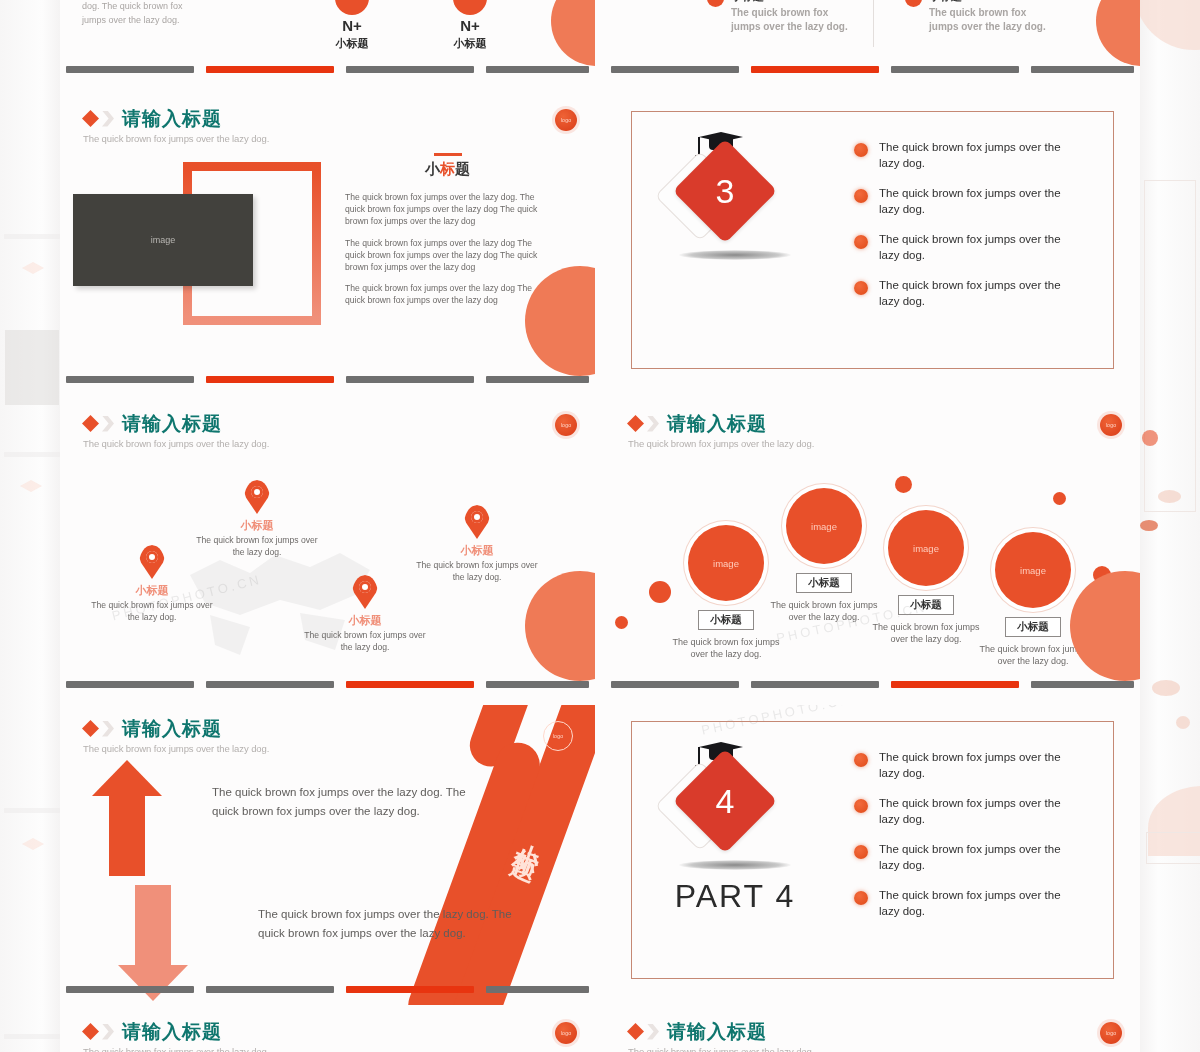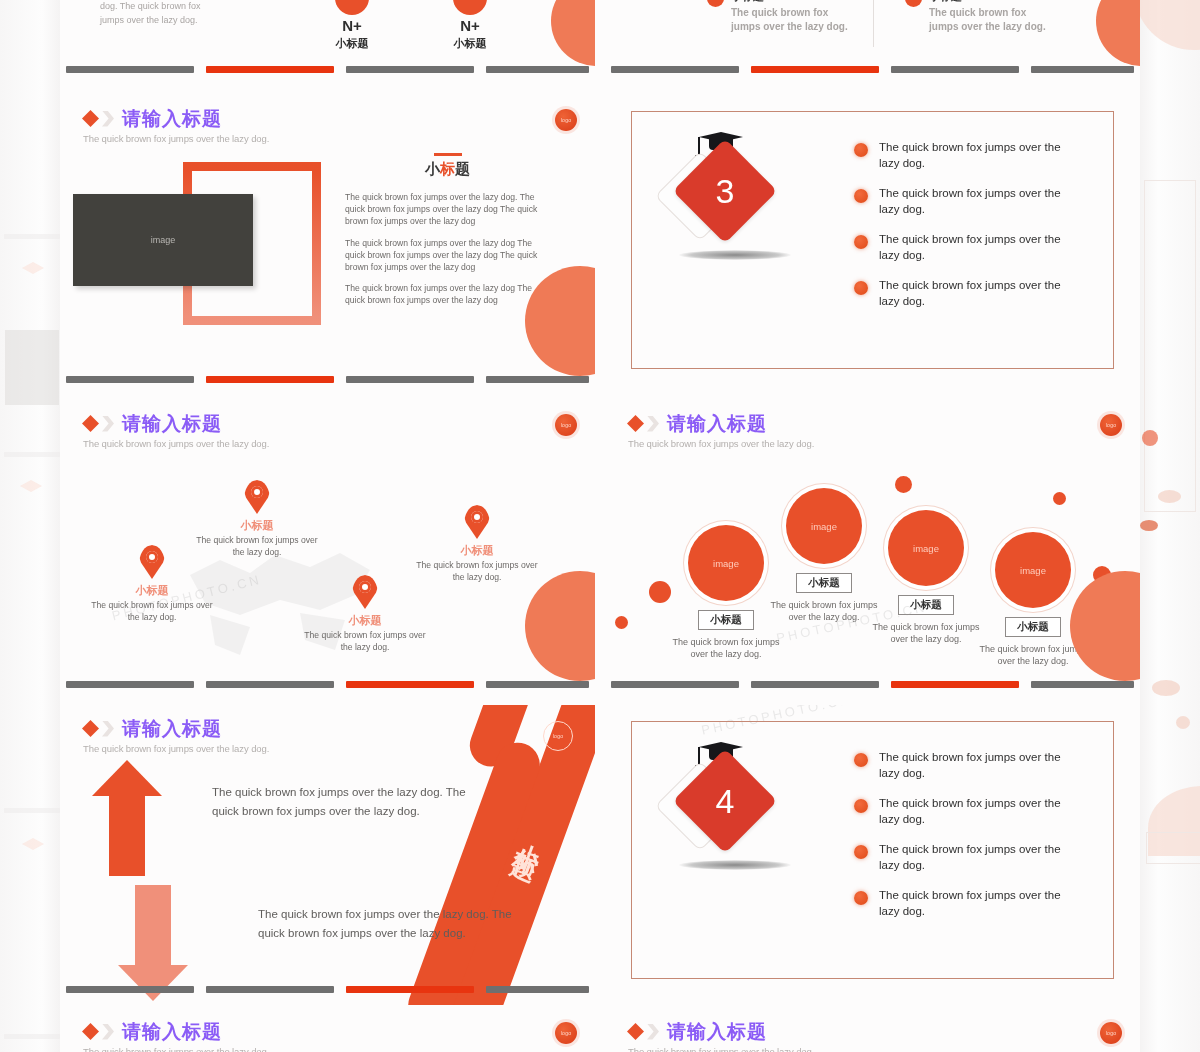--- a/index.html
+++ b/index.html
@@ -29,21 +29,21 @@
   .col-l{left:0;}
   .col-r{left:545px;}
 
   
   .s-head{position:absolute;left:22px;top:14px;}
   .s-head .dia-wrap{display:flex;align-items:center;gap:3px;}
   .dia-solid{width:17px;height:17px;background:#e8502a;
     clip-path:polygon(50% 0,100% 50%,50% 100%,0 50%);}
   .dia-hollow{width:12px;height:16px;background:#e9e3e1;
     clip-path:polygon(45% 0,100% 50%,45% 100%,0 100%,55% 50%,0 0);}
-  .s-title{font-size:19px;font-weight:bold;color:#8b5cf6;letter-spacing:1px;line-height:1;}
+  .s-title{font-size:19px;font-weight:bold;color:#0f766e;letter-spacing:1px;line-height:1;}
   .s-sub{font-size:9.5px;color:#b4b0ae;margin-top:5px;margin-left:1px;letter-spacing:-.1px;}
   .titlerow{display:flex;align-items:center;gap:8px;}
 
   
   .logo{position:absolute;right:18px;top:14px;width:22px;height:22px;border-radius:50%;
     background:radial-gradient(circle at 38% 34%,#ef6336,#d93b17);
     box-shadow:0 0 0 3px rgba(232,80,42,.13);
     display:flex;align-items:center;justify-content:center;}
   .logo span{font-size:5px;color:#ffd9cc;letter-spacing:.3px;}
 
@@ -171,21 +171,21 @@
     <div class="ghost-dot" style="left:0px;top:520px;width:18px;height:11px;background:#e06a45;opacity:.75;"></div>
     <div class="ghost-dot" style="left:12px;top:680px;width:28px;height:16px;"></div>
     <div class="ghost-dot" style="left:36px;top:716px;width:14px;height:13px;"></div>
     <div class="ghost-arc" style="left:8px;top:786px;width:90px;height:70px;border-radius:60% 0 0 0;"></div>
     <div class="ghost-frame" style="left:6px;top:832px;width:54px;height:30px;"></div>
   </div>
 
   <div id="deck">
 
     <div class="slide col-l" style="top:-215px;height:300px;">
-      <div class="frag-p" style="left:40px;top:215px;">
+      <div class="frag-p" style="left:22px;top:215px;">
         <span>dog. The quick brown fox</span><br>
         <span>jumps over the lazy dog.</span>
       </div>
       <div class="np" style="left:262px;top:196px;width:60px;">
         <div class="circtop"></div>
         <div class="nv">N+</div>
         <div class="nl">小标题</div>
       </div>
       <div class="np" style="left:380px;top:196px;width:60px;">
         <div class="circtop"></div>
@@ -486,20 +486,21 @@
               <div class="mortar"></div>
               <div class="band"></div>
               <div class="tas"></div>
               <div class="tasend"></div>
             </div>
             <div class="dia-back"></div>
             <div class="dia-front"></div>
             <div class="dia-num">4</div>
           </div>
           <div class="shadow-el" style="margin:0 auto 8px;"></div>
+          <div class="part-label" style="text-align:center;">PART 4</div>
         </div>
         <ul class="plist" style="position:absolute;left:222px;top:28px;width:230px;">
           <li>
               <span class="pdot"></span>
               <span class="ptxt">The quick brown fox jumps over the lazy dog.</span>
             </li>
           <li>
               <span class="pdot"></span>
               <span class="ptxt">The quick brown fox jumps over the lazy dog.</span>
             </li>

